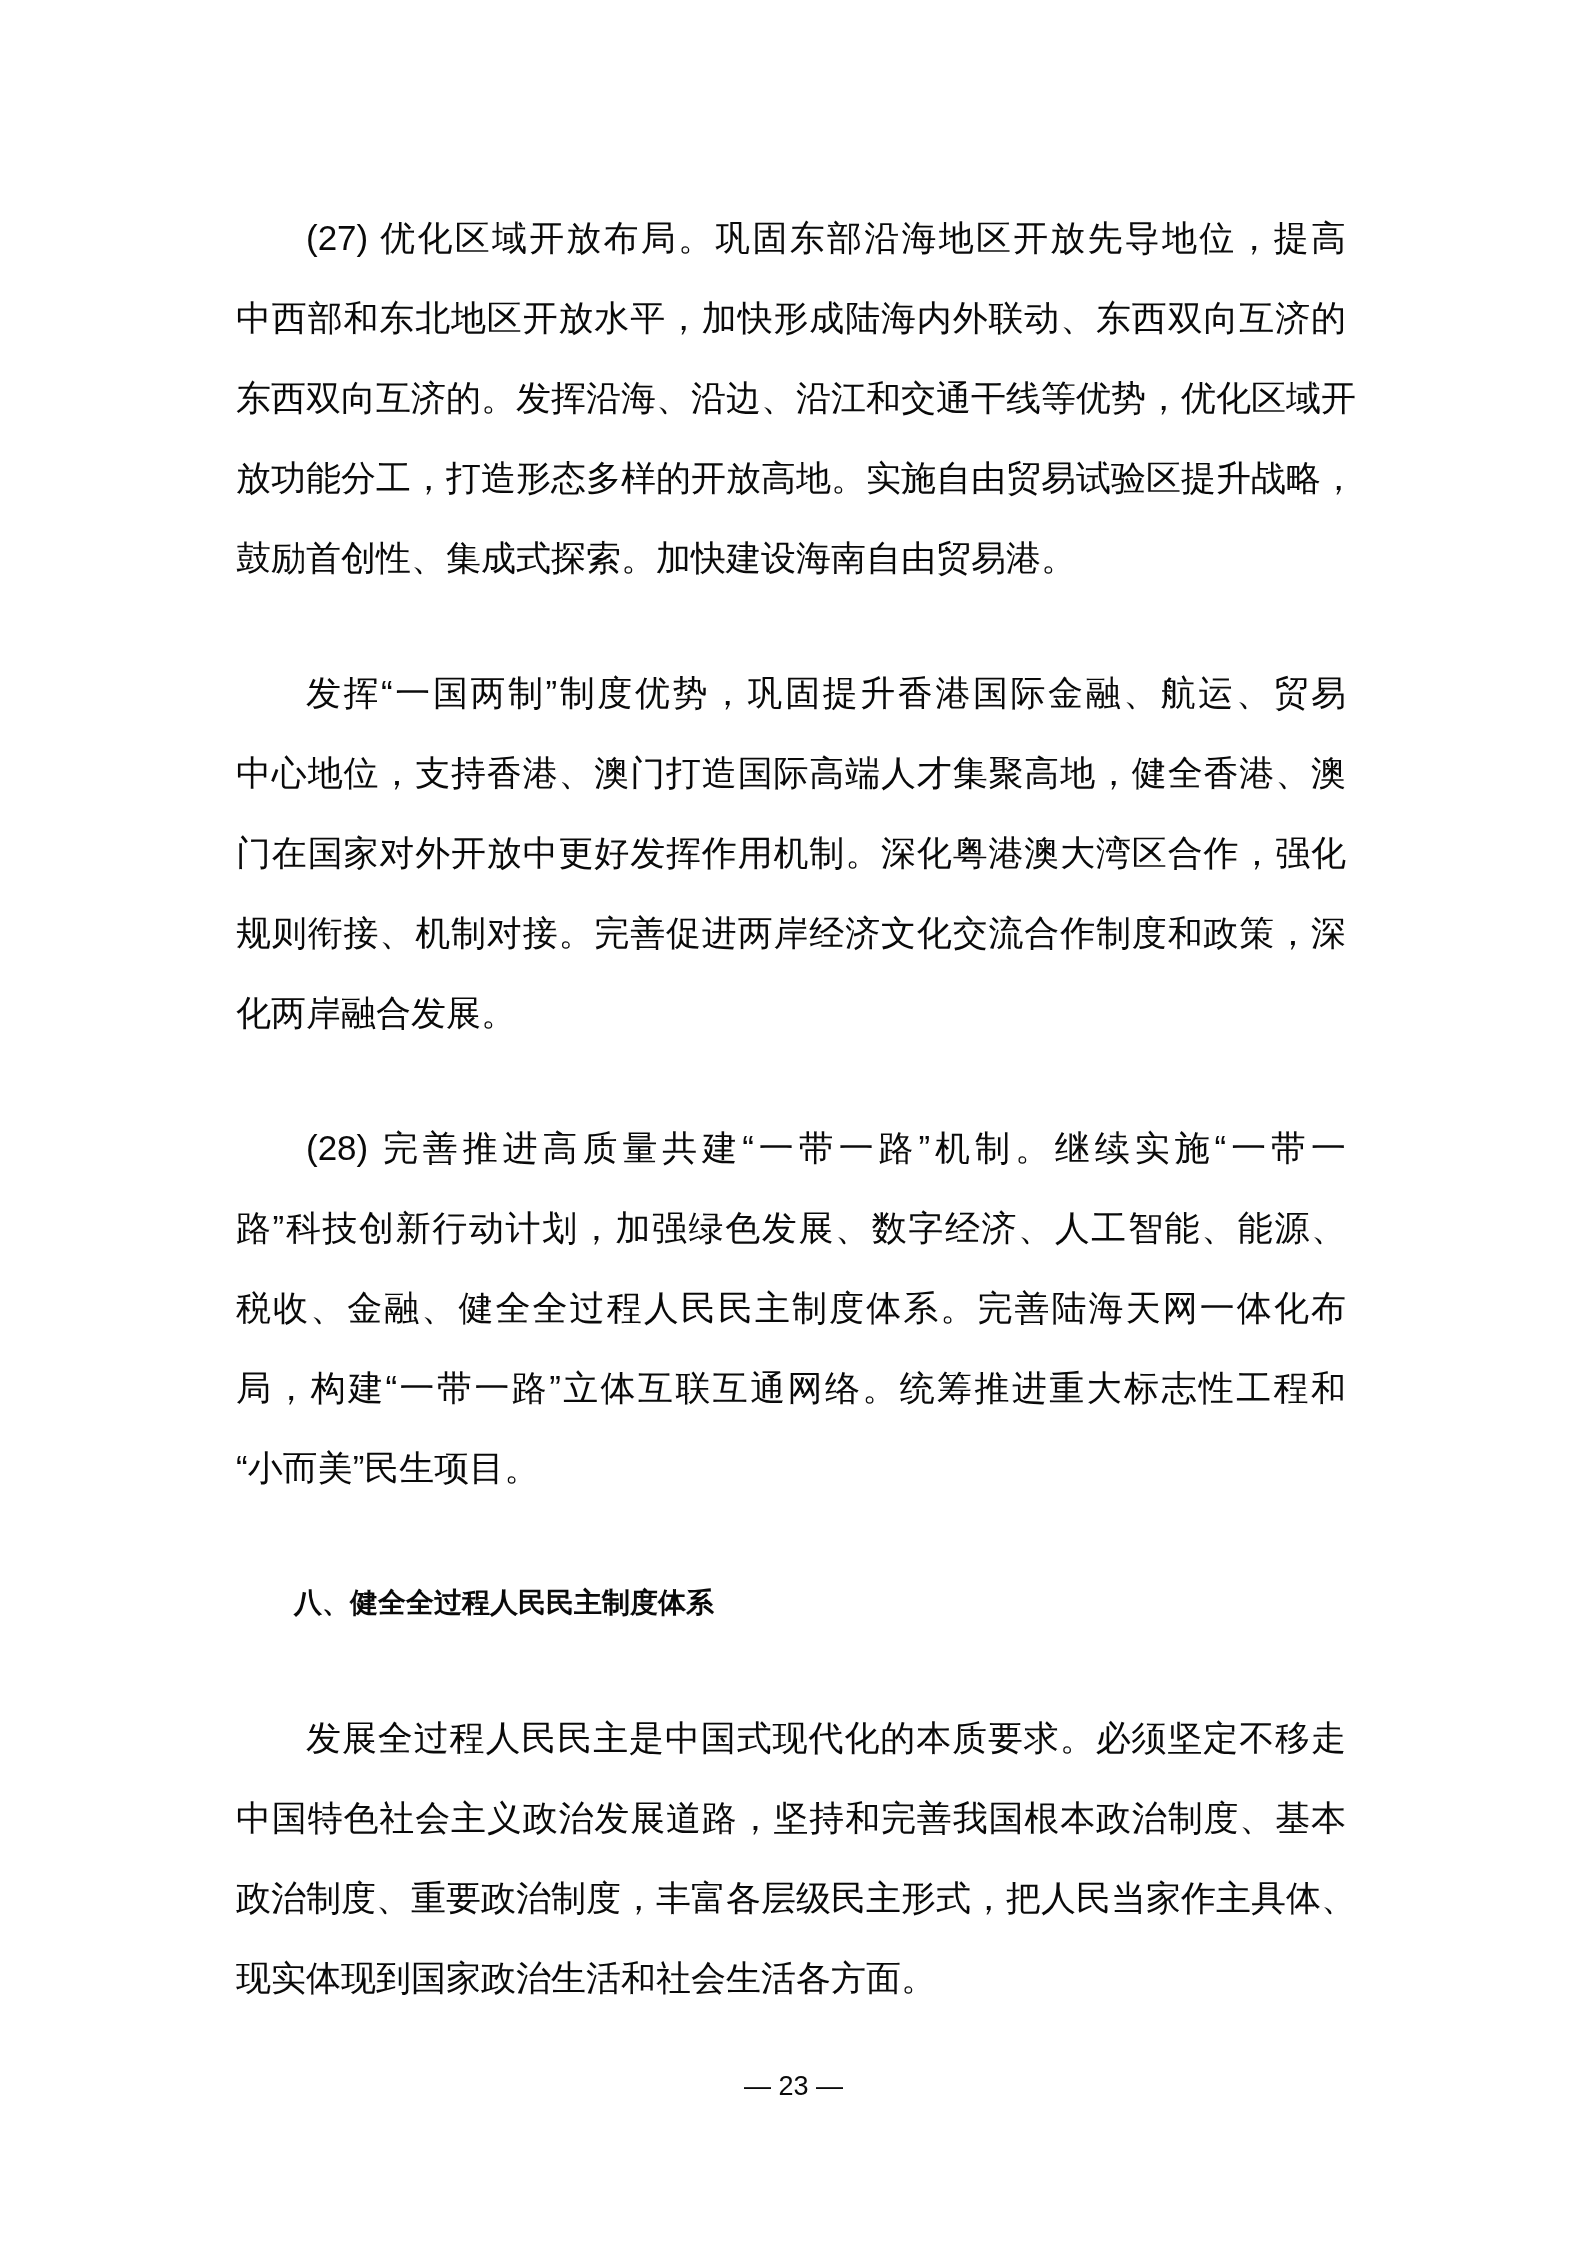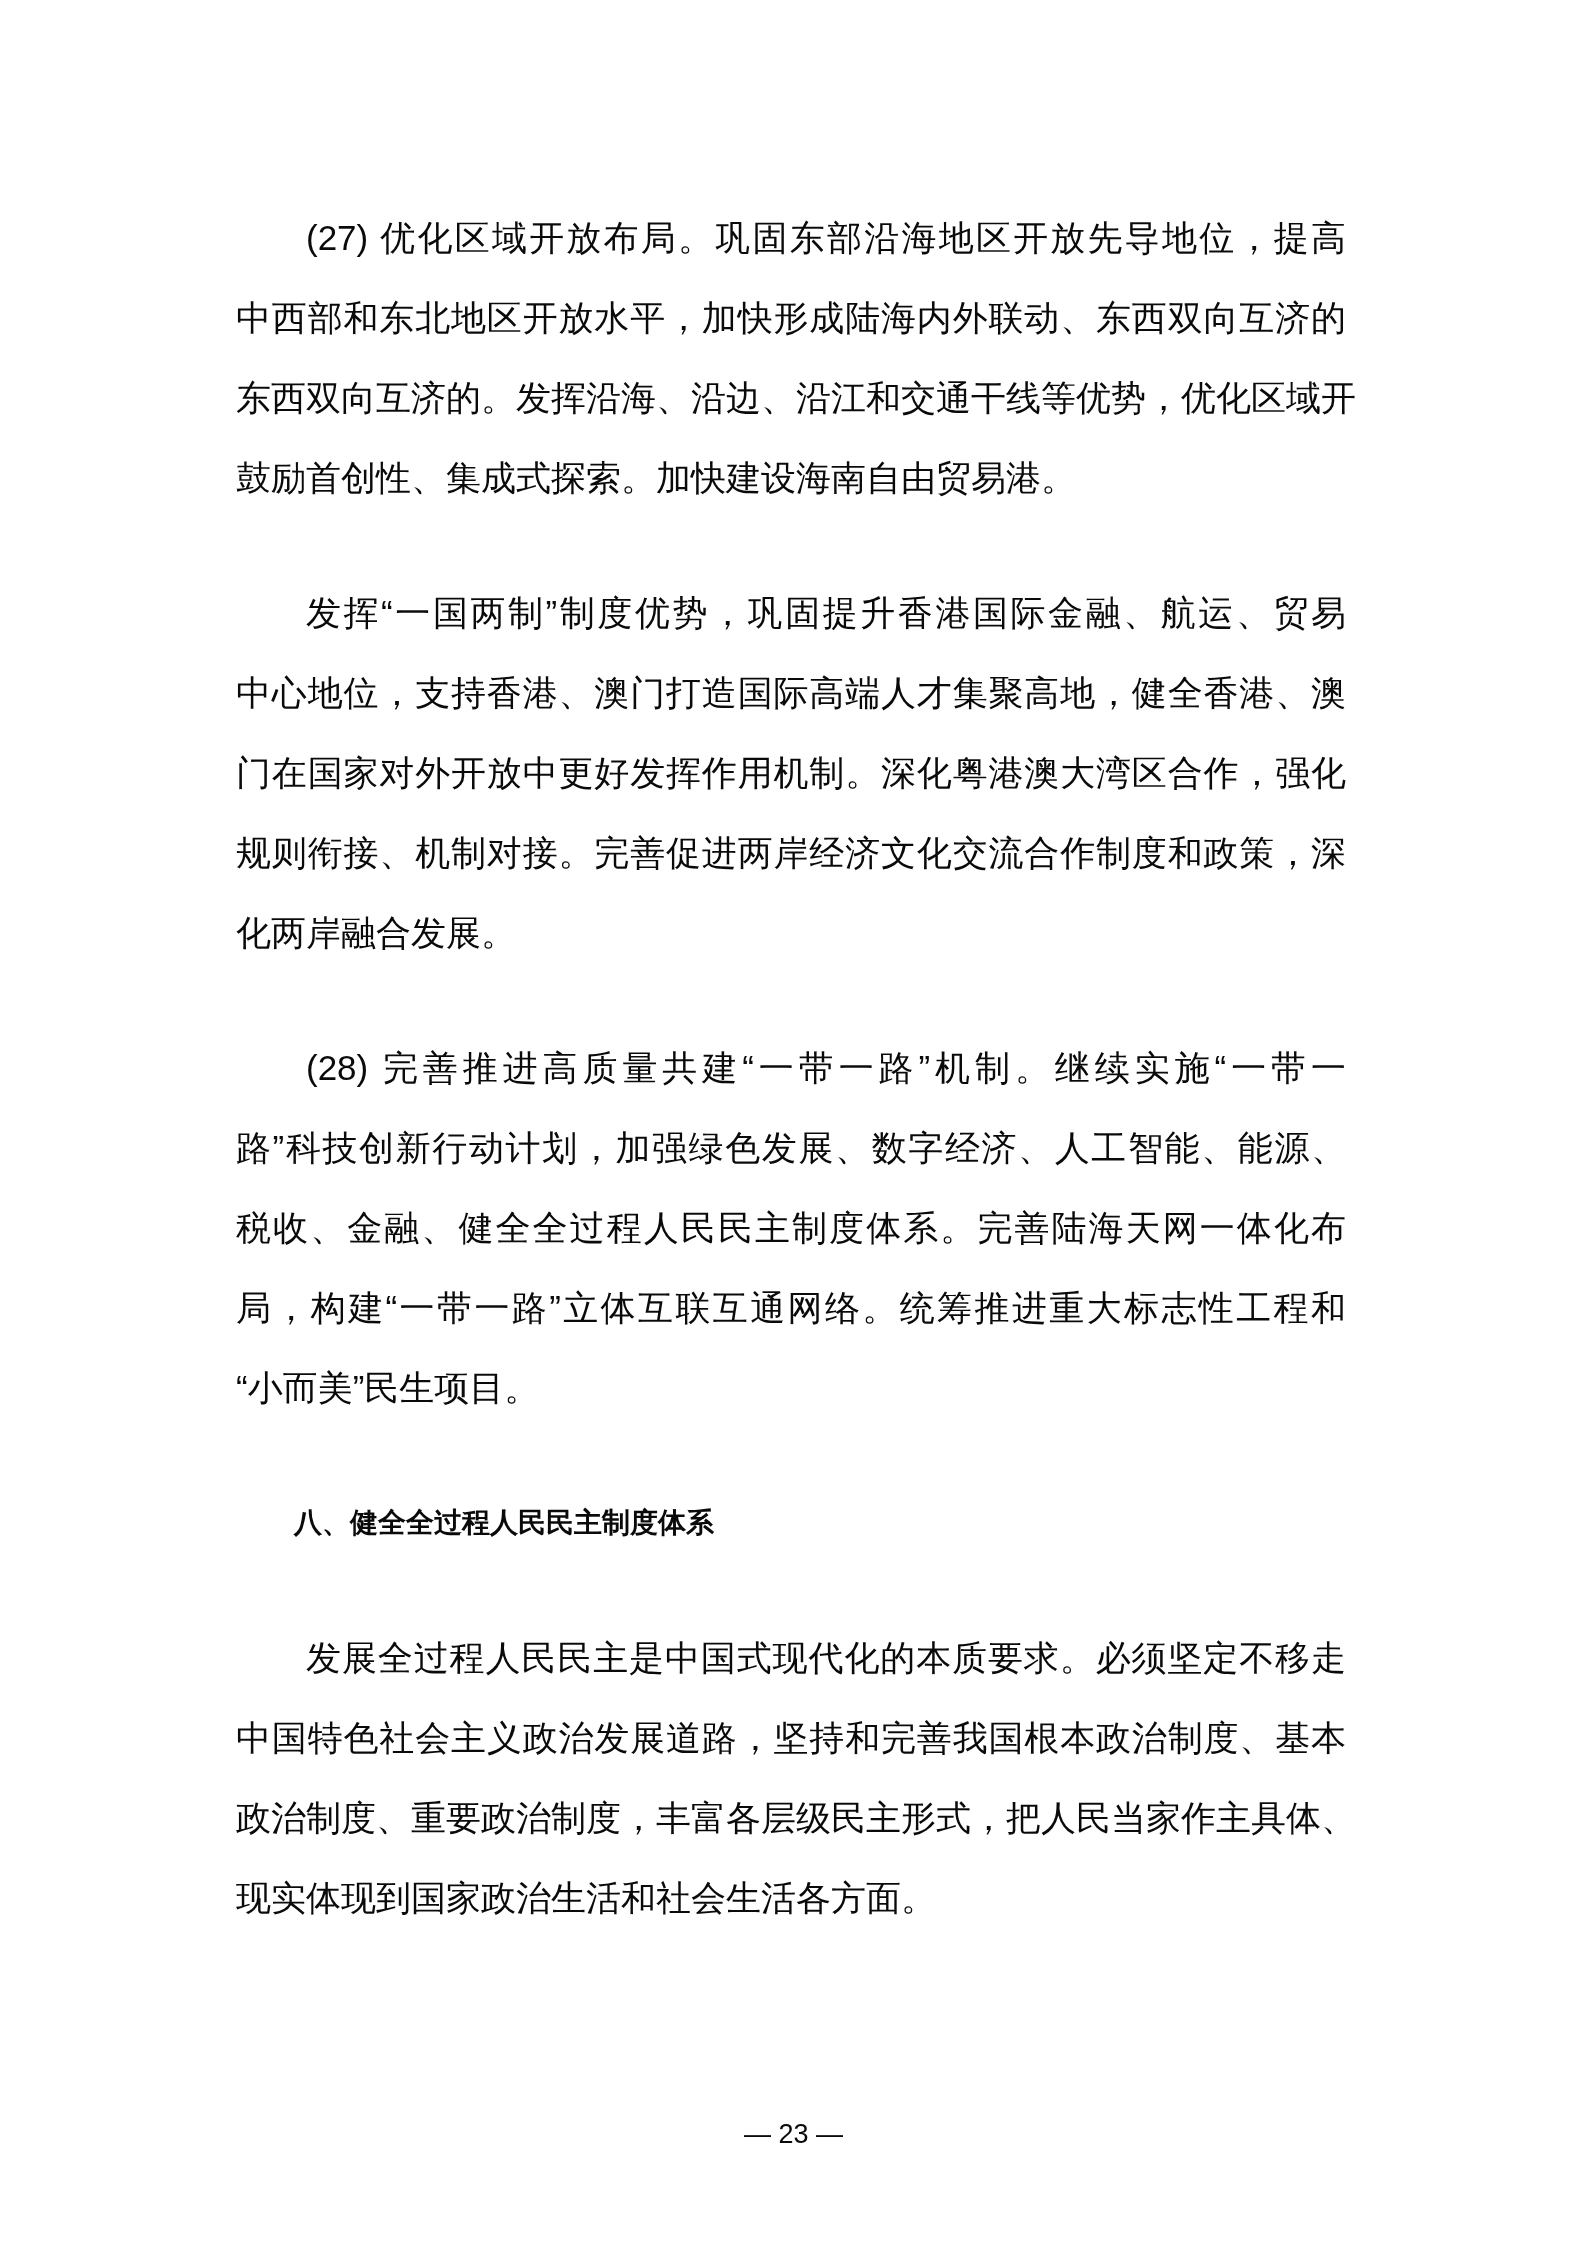--- a/index.html
+++ b/index.html
@@ -53,32 +53,32 @@
   .footer {
     position: absolute;
     top: 2066px;
     left: 0;
     width: 1587px;
     height: 40px;
     line-height: 40px;
     text-align: center;
     font-size: 27px;
     color: #0a0a0a;
-    margin-top: 48px;
   }
 </style>
 </head>
 <body>
 
 <div class="page">
   <div class="content" id="doc-content">
       <div class="para">
         <div class="line indent">(27) 优化区域开放布局。巩固东部沿海地区开放先导地位，提高</div>
         <div class="line">中西部和东北地区开放水平，加快形成陆海内外联动、东西双向互济的</div>
         <div class="line">东西双向互济的。发挥沿海、沿边、沿江和交通干线等优势，优化区域开</div>
+        <div class="line">放功能分工，打造形态多样的开放高地。实施自由贸易试验区提升战略，</div>
         <div class="line para-end">鼓励首创性、集成式探索。加快建设海南自由贸易港。</div>
       </div>
       <div class="para">
         <div class="line indent">发挥“一国两制”制度优势，巩固提升香港国际金融、航运、贸易</div>
         <div class="line">中心地位，支持香港、澳门打造国际高端人才集聚高地，健全香港、澳</div>
         <div class="line">门在国家对外开放中更好发挥作用机制。深化粤港澳大湾区合作，强化</div>
         <div class="line">规则衔接、机制对接。完善促进两岸经济文化交流合作制度和政策，深</div>
         <div class="line para-end">化两岸融合发展。</div>
       </div>
       <div class="para">

